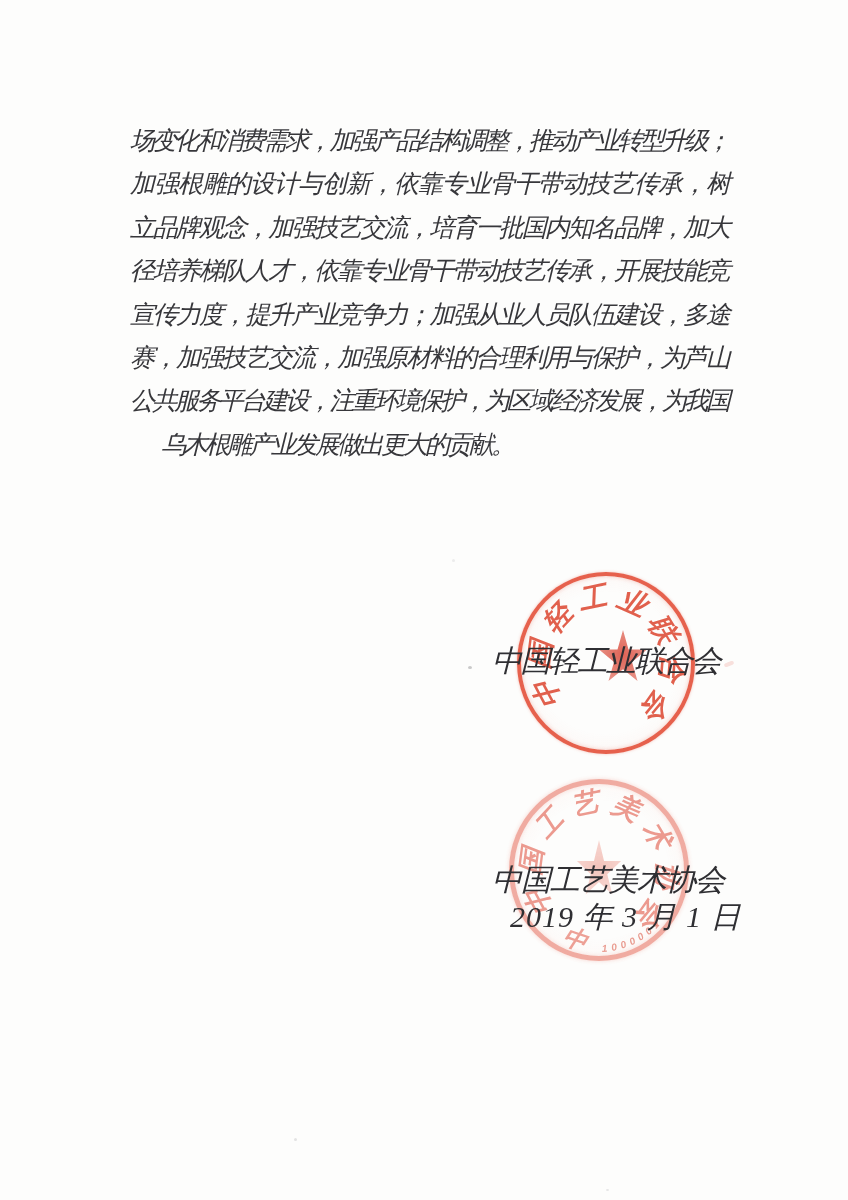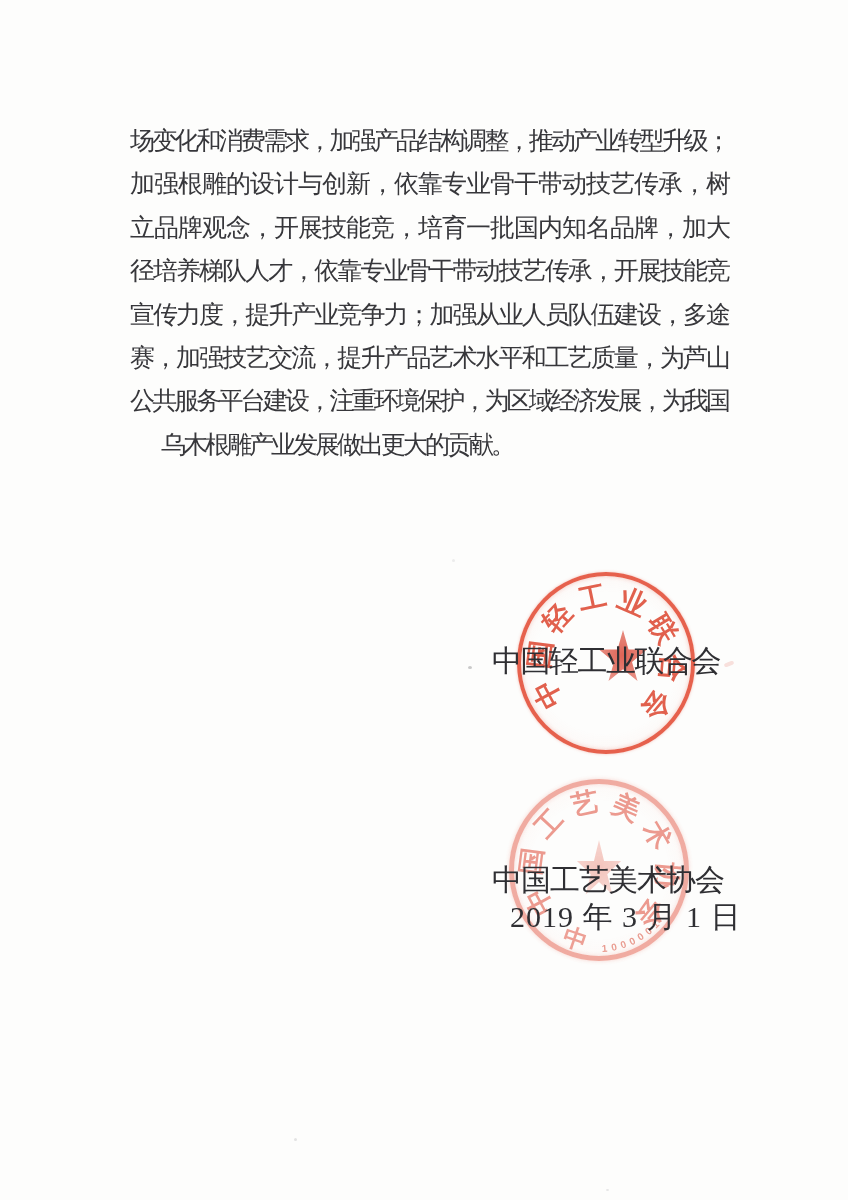--- a/index.html
+++ b/index.html
@@ -3,20 +3,21 @@
 <meta charset="utf-8">
 <style>
   html, body { margin: 0; padding: 0; background: #ffffff; }
   .page {
     position: relative;
     width: 848px;
     height: 1200px;
     background: #fdfdfc;
     overflow: hidden;
     font-family: "Liberation Serif", "DejaVu Serif", serif;
+    font-style: italic;
   }
 
   
   .body-text {
     position: absolute;
     left: 130px;
     top: 119px;
     width: 598px;
     color: #37373b;
   }
@@ -129,24 +130,24 @@
   .speck.s5 { left: 452px; top: 559px; width: 3px; height: 3px; background: #ececec; }
 </style>
 </head>
 <body>
 
 <div class="page">
 
   <div class="body-text">
     <div class="line">场变化和消费需求，加强产品结构调整，推动产业转型升级；</div>
     <div class="line">加强根雕的设计与创新，依靠专业骨干带动技艺传承，树</div>
-    <div class="line">立品牌观念，开展技能竞，培育一批国内知名品牌，加大</div>
+    <div class="line">立品牌观念，加强技艺交流，培育一批国内知名品牌，加大</div>
     <div class="line">径培养梯队人才，依靠专业骨干带动技艺传承，开展技能竞</div>
     <div class="line">宣传力度，提升产业竞争力；加强从业人员队伍建设，多途</div>
-    <div class="line">赛，加强技艺交流，提升产品艺术水平和工艺质量，为芦山</div>
+    <div class="line">赛，加强技艺交流，加强原材料的合理利用与保护，为芦山</div>
     <div class="line">公共服务平台建设，注重环境保护，为区域经济发展，为我国</div>
     <div class="line last">乌木根雕产业发展做出更大的贡献。</div>
   </div>
 
   <div class="seal seal1">
     <div class="ring"></div>
     <div class="star"></div>
     <div class="ring-text org">
         <span style="transform: rotate(-118deg) translate(0px, -66px);">中</span>
         <span style="transform: rotate(-82.5714deg) translate(0px, -66px);">国</span>

